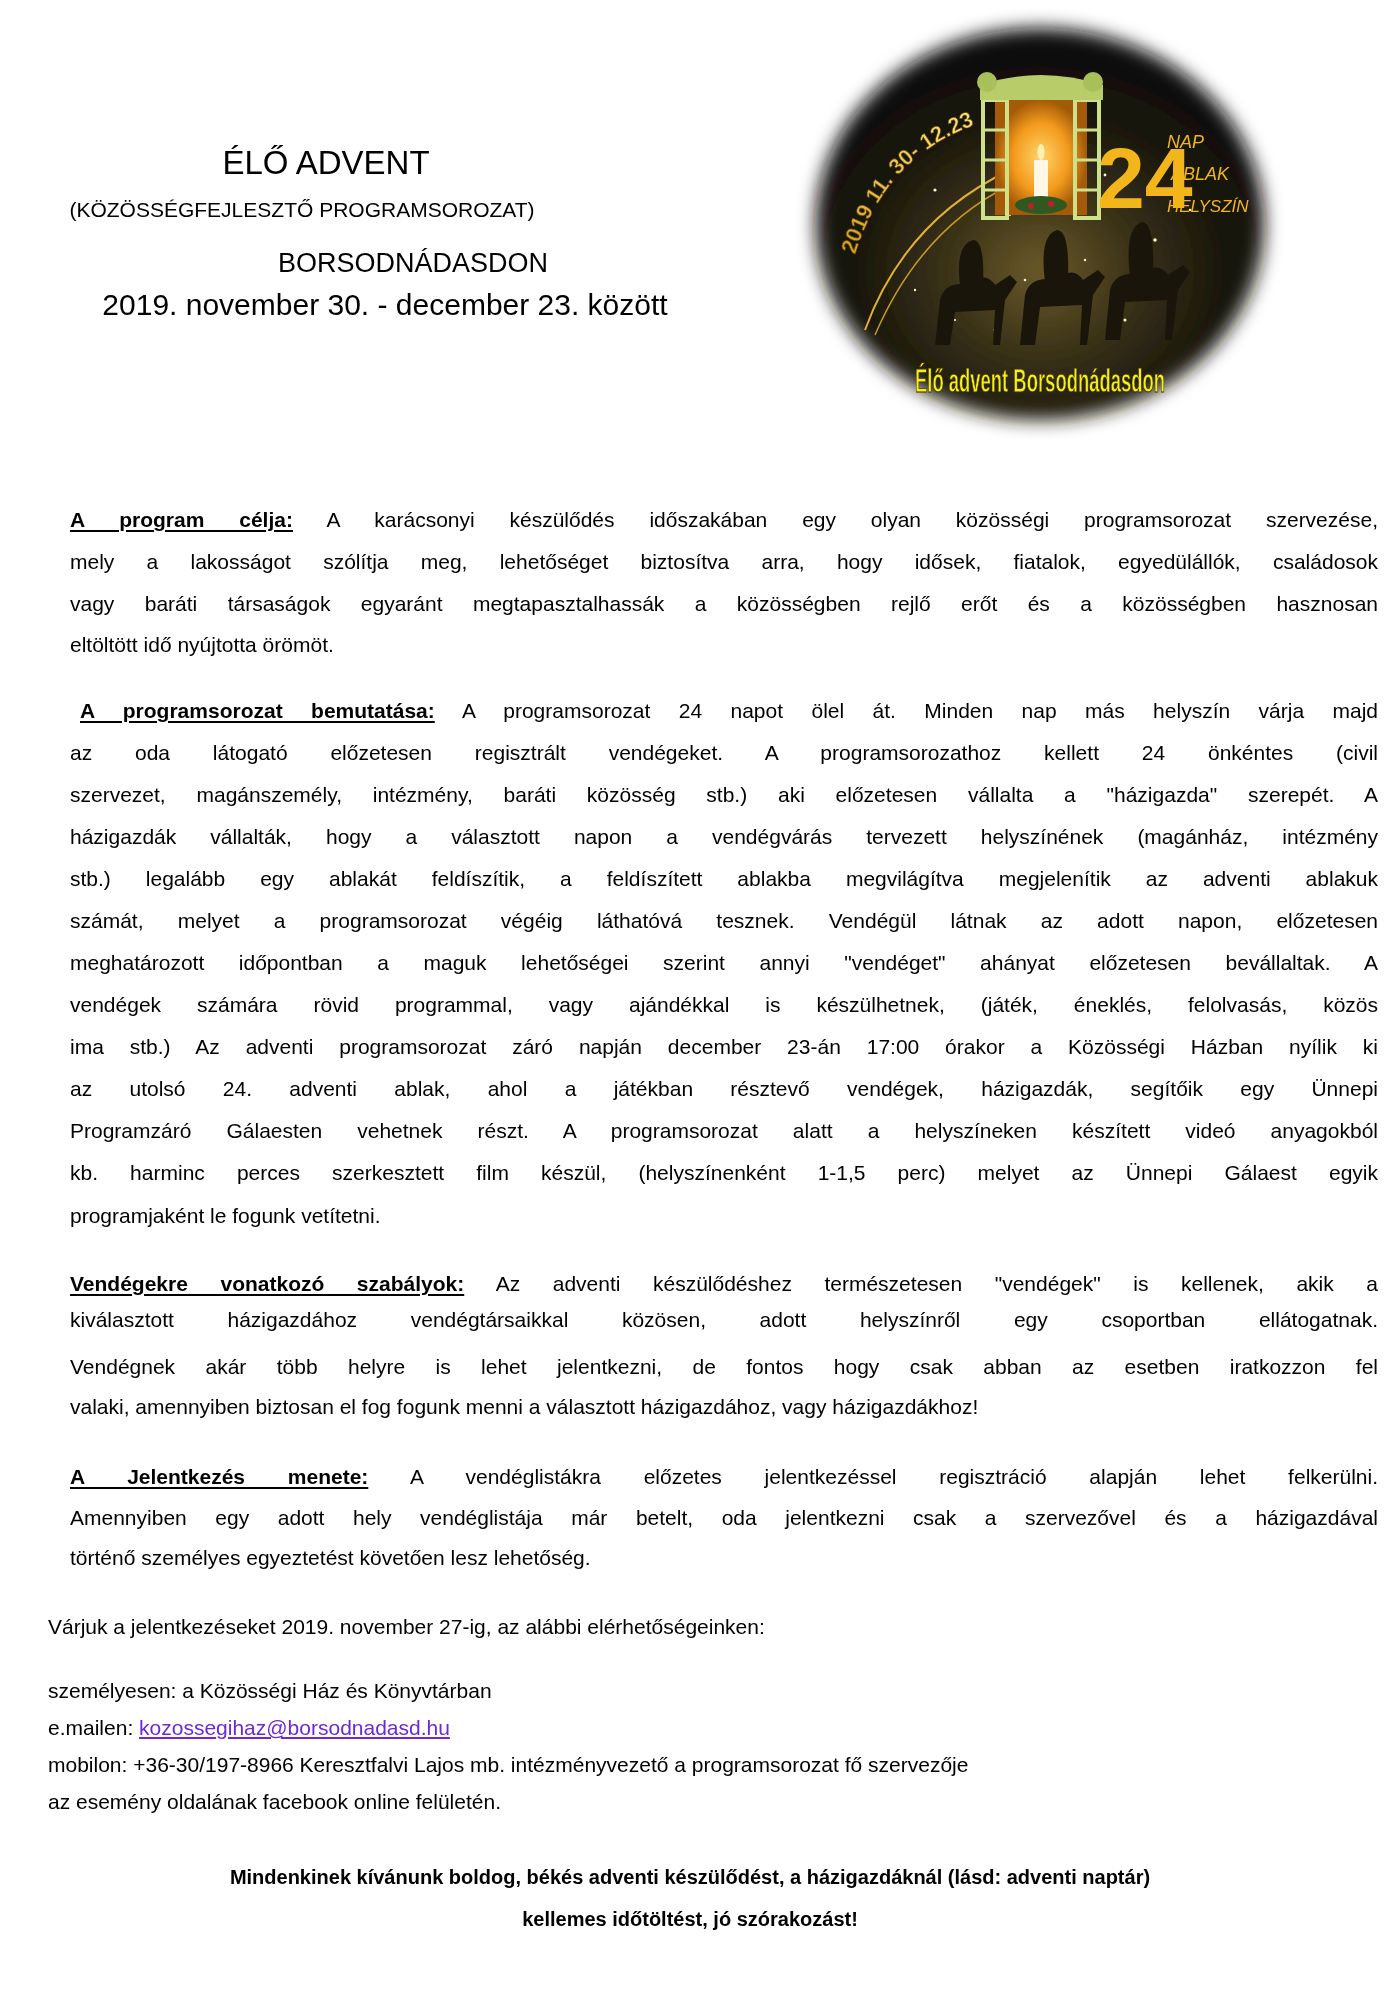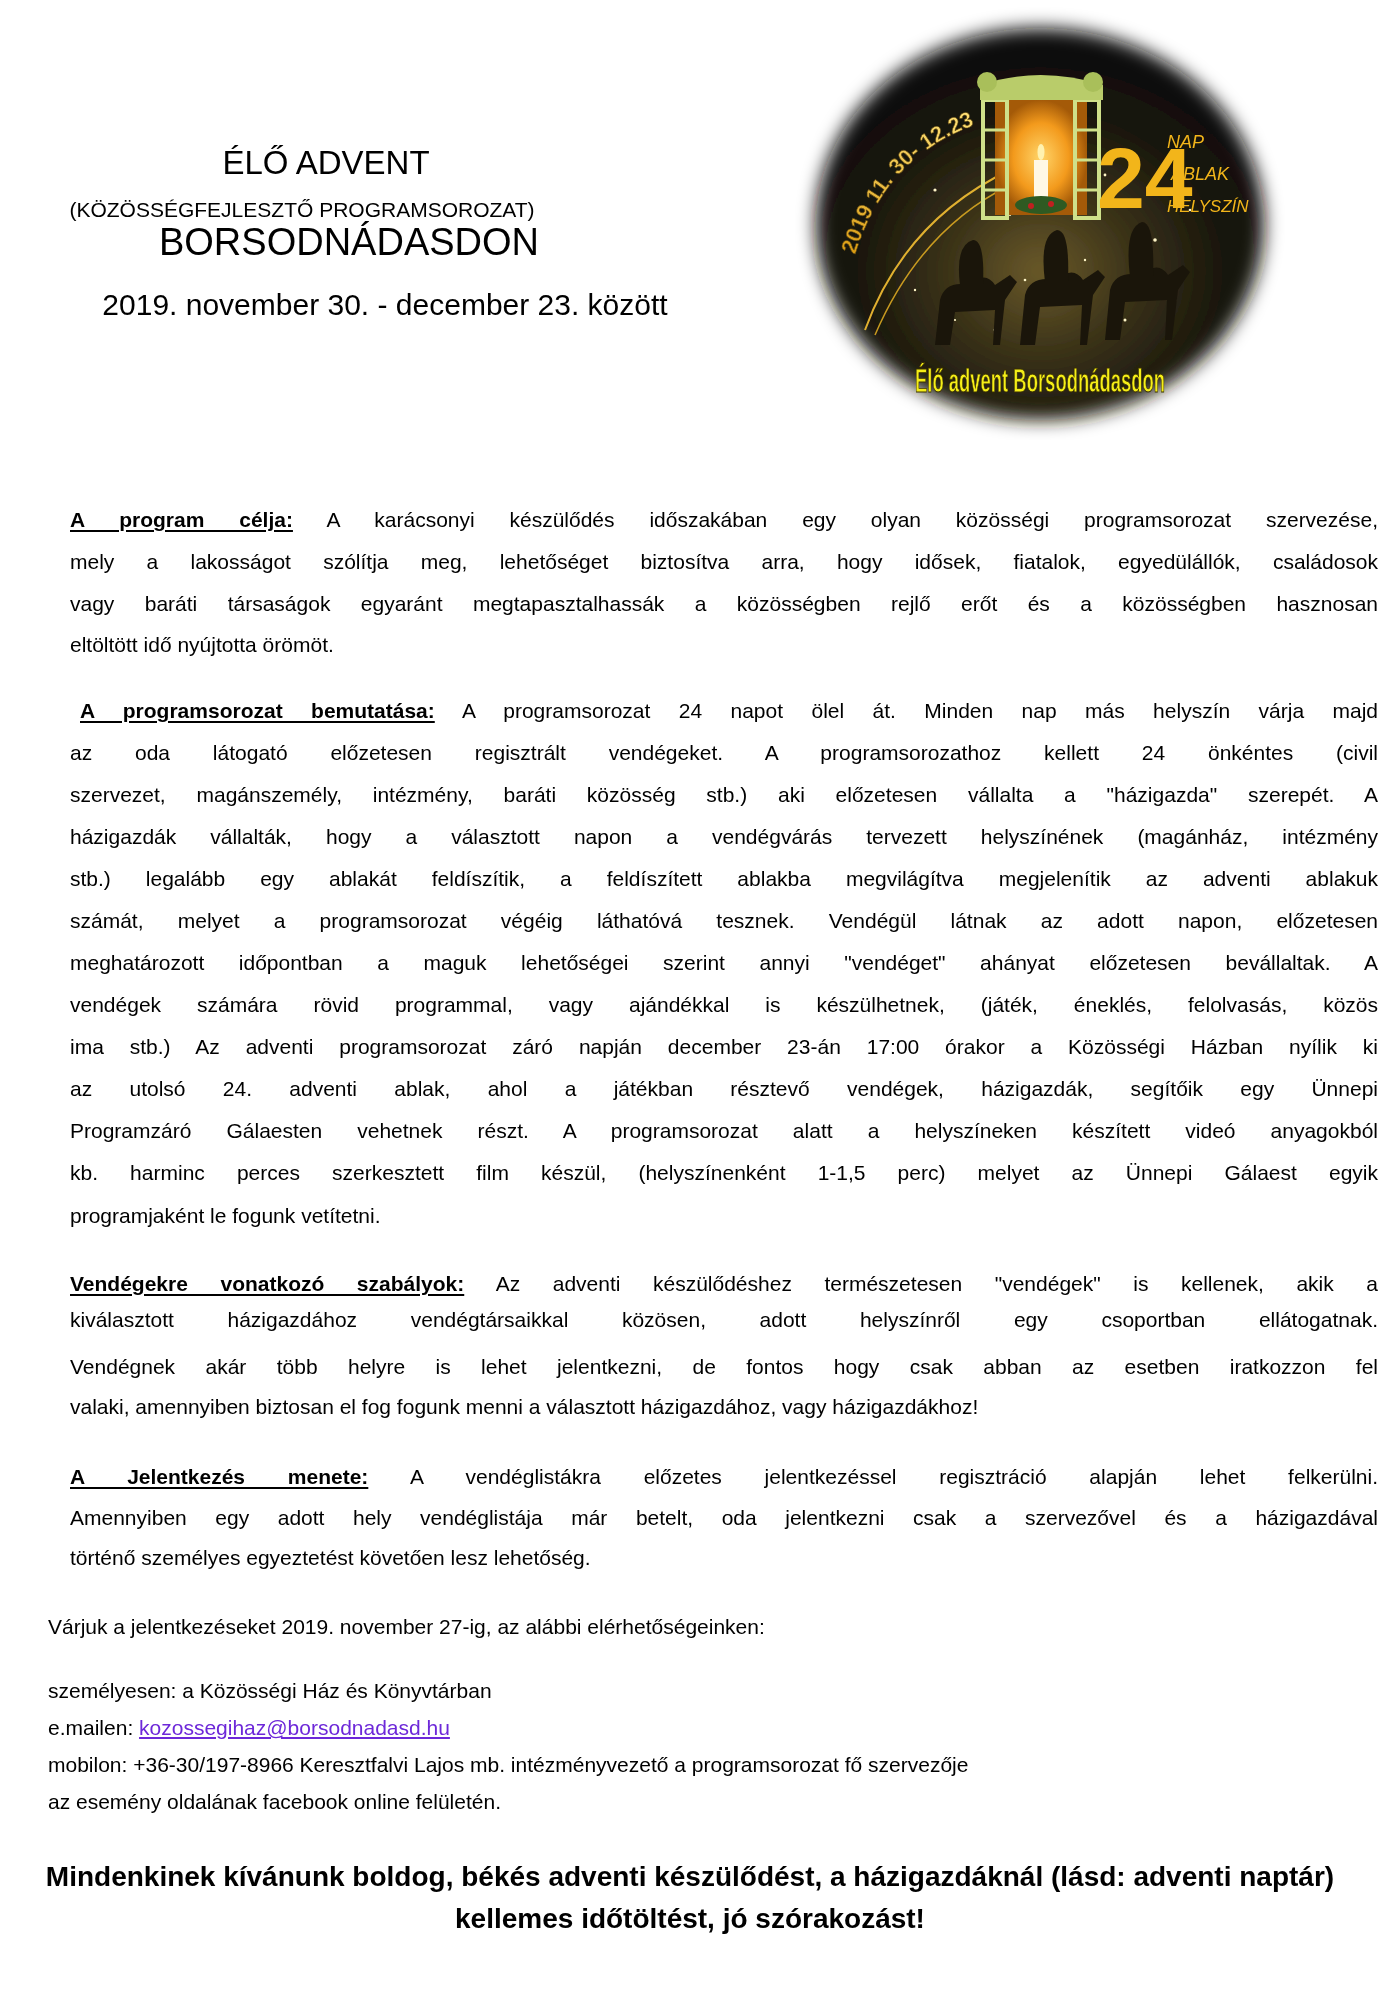--- a/index.html
+++ b/index.html
@@ -1,29 +1,29 @@
 <!DOCTYPE html>
 <html><head>
 <meta charset="utf-8">
 <style>
   html, body { margin: 0; padding: 0; background: #ffffff; }
   body { width: 1385px; height: 2010px; position: relative; overflow: hidden; font-family: "Liberation Sans", sans-serif; color: #000; }
   .t { position: absolute; white-space: nowrap; font-weight: normal; line-height: 1; }
   .title1 { top: 146px; left: 170px; width: 312px; text-align: center; font-size: 33px; }
   .title2 { top: 199px; left: 20px; width: 564px; text-align: center; font-size: 21px; }
-  .title3 { top: 223px; left: 150px; width: 398px; text-align: center; font-size: 38px; }
+  .title3 { top: 250px; left: 150px; width: 398px; text-align: right; font-size: 27px; }
   .title4 { top: 290px; left: 22px; width: 726px; text-align: center; font-size: 30px; }
 
   .body-line { position: absolute; left: 32px; width: 1308px; font-size: 21px; line-height: 24px; height: 24px; white-space: nowrap; text-align: justify; text-align-last: justify; margin-left: 38px; }
   .body-line.last { text-align-last: left; }
   .body-line.indent { left: 42px; width: 1298px; }
   .lbl { font-weight: bold; text-decoration: underline; text-decoration-thickness: 2px; text-underline-offset: 3px; }
   .plain-line { position: absolute; left: 32px; font-size: 21px; line-height: 24px; white-space: nowrap; margin-left: 16px; }
   .link { color: #6d28d9; text-decoration: underline; cursor: pointer; }
-  .closing { position: absolute; left: 40px; width: 1300px; text-align: center; font-size: 28px; font-weight: bold; line-height: 24px; white-space: nowrap; }
+  .closing { position: absolute; left: 40px; width: 1300px; text-align: center; font-size: 20px; font-weight: bold; line-height: 24px; white-space: nowrap; }
 
   .logo { position: absolute; left: 795px; top: 0px; width: 490px; height: 440px; }
 </style>
 </head>
 <body>
 
 <div class="t title1">ÉLŐ ADVENT</div>
 <div class="t title2">(KÖZÖSSÉGFEJLESZTŐ PROGRAMSOROZAT)</div>
 <div class="t title3">BORSODNÁDASDON</div>
 <div class="t title4">2019. november 30. - december 23. között</div>

